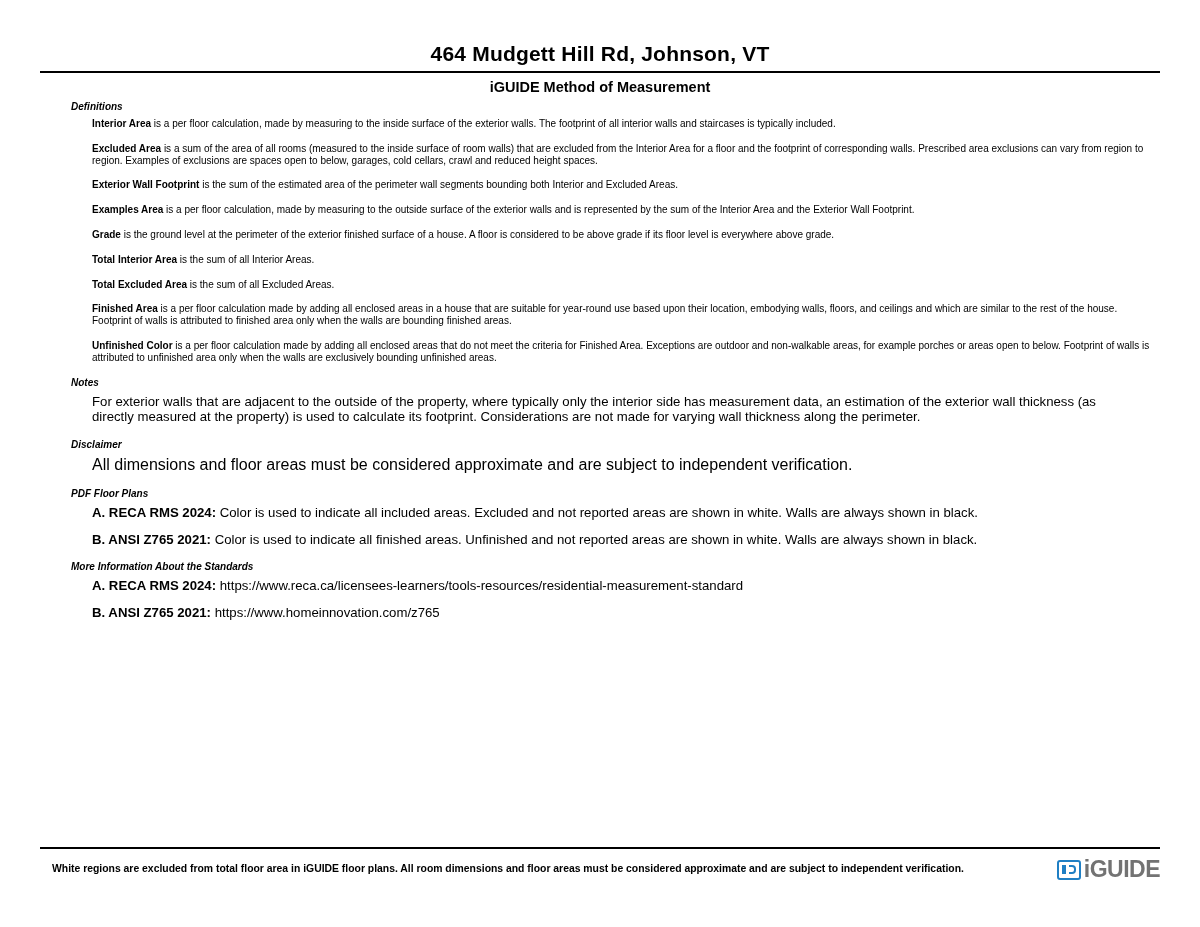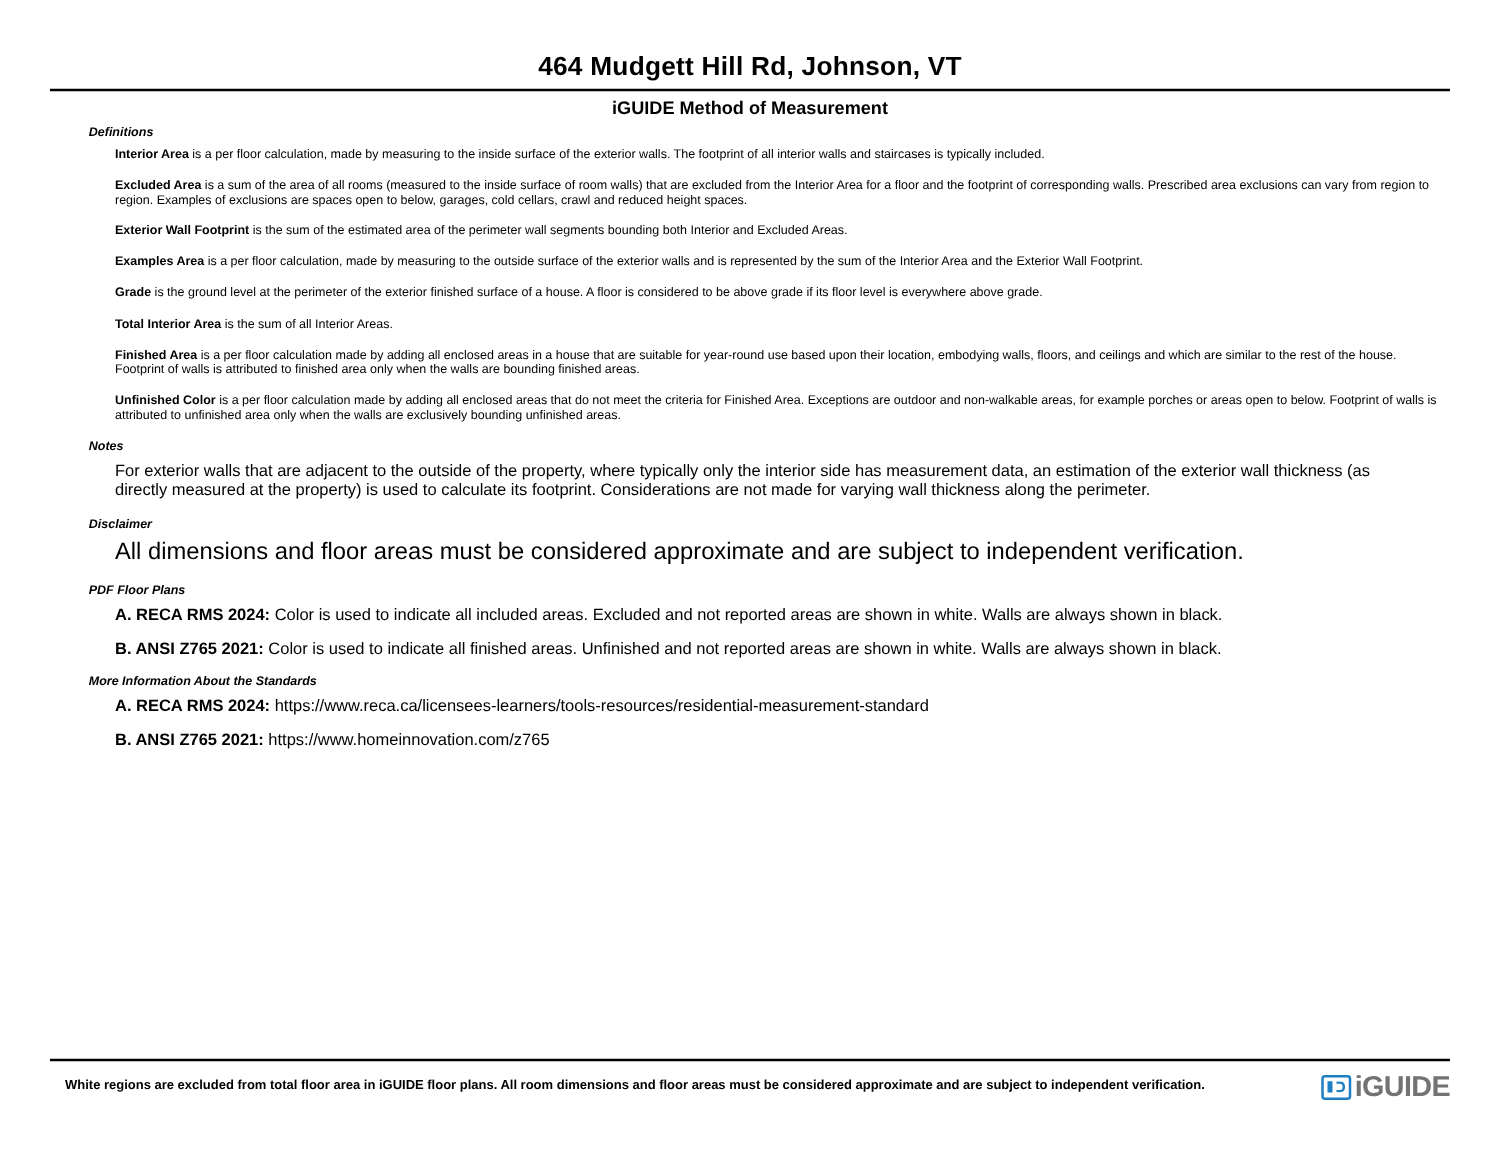--- a/index.html
+++ b/index.html
@@ -65,21 +65,21 @@
   }
   .note-para {
     margin-left: 52px;
     margin-right: 28px;
     font-size: 13.2px;
     line-height: 1.18;
     margin-bottom: 10px;
   }
   .plain-para {
     margin-left: 52px;
-    font-size: 19px;
+    font-size: 16px;
     margin-bottom: 0;
   }
   .std-line {
     margin-left: 52px;
     font-size: 13.2px;
     margin-bottom: 12px;
   }
   .std-line .lbl {
     font-weight: bold;
   }
@@ -165,20 +165,21 @@
   <div class="para"><span class="term">Excluded Area</span><span> is a sum of the area of all rooms (measured to the inside surface of room walls) that are excluded from the Interior Area for a floor and the footprint of corresponding walls. Prescribed area exclusions can vary from region to region. Examples of exclusions are spaces open to below, garages, cold cellars, crawl and reduced height spaces.</span></div>
 
   <div class="para"><span class="term">Exterior Wall Footprint</span><span> is the sum of the estimated area of the perimeter wall segments bounding both Interior and Excluded Areas.</span></div>
 
   <div class="para"><span class="term">Examples Area</span><span> is a per floor calculation, made by measuring to the outside surface of the exterior walls and is represented by the sum of the Interior Area and the Exterior Wall Footprint.</span></div>
 
   <div class="para"><span class="term">Grade</span><span> is the ground level at the perimeter of the exterior finished surface of a house.  A floor is considered to be above grade if its floor level is everywhere above grade.</span></div>
 
   <div class="para"><span class="term">Total Interior Area</span><span> is the sum of all Interior Areas.</span></div>
 
+  <div class="para"><span class="term">Total Excluded Area</span><span> is the sum of all Excluded Areas.</span></div>
 
 
   <div class="para"><span class="term">Finished Area</span><span> is a per floor calculation made by adding all enclosed areas in a house that are suitable for year-round use based upon their location, embodying walls, floors, and ceilings and which are similar to the rest of the house. Footprint of walls is attributed to finished area only when the walls are bounding finished areas.</span></div>
 
   <div class="para"><span class="term">Unfinished Color</span><span> is a per floor calculation made by adding all enclosed areas that do not meet the criteria for Finished Area. Exceptions are outdoor and non-walkable areas, for example porches or areas open to below. Footprint of walls is attributed to unfinished area only when the walls are exclusively bounding unfinished areas.</span></div>
 
   <div class="block-heading">Notes</div>
   <div class="note-para">For exterior walls that are adjacent to the outside of the property, where typically only the interior side has measurement data, an estimation of the exterior wall thickness (as directly measured at the property) is used to calculate its footprint. Considerations are not made for varying wall thickness along the perimeter.</div>
 
   <div class="block-heading tight">Disclaimer</div>

